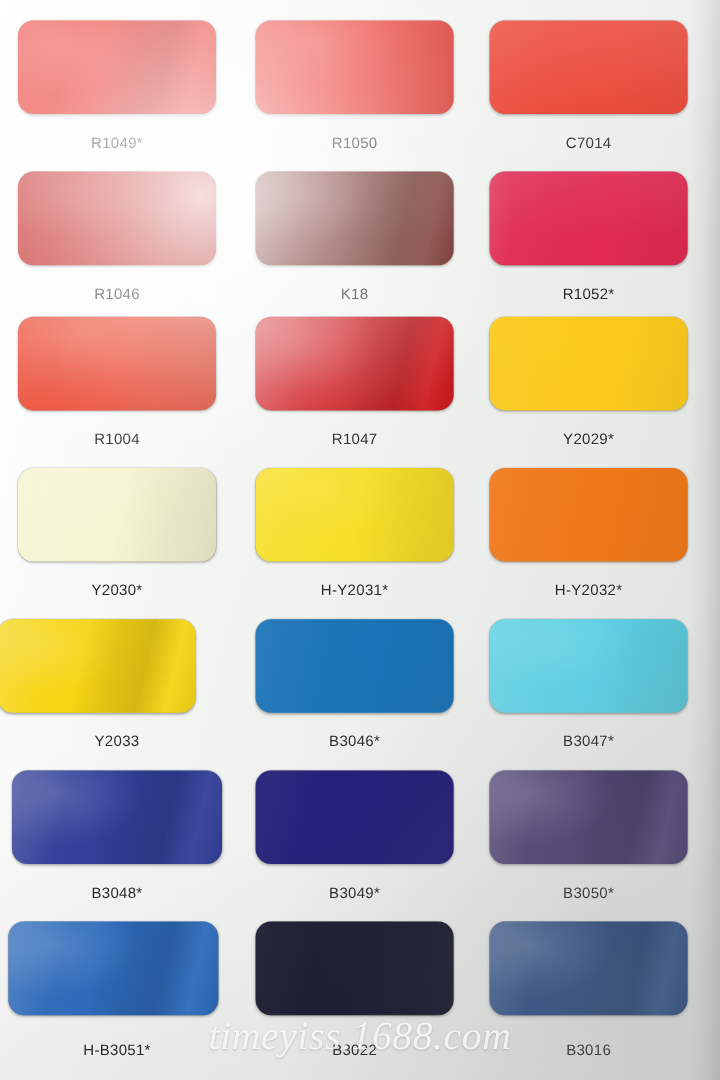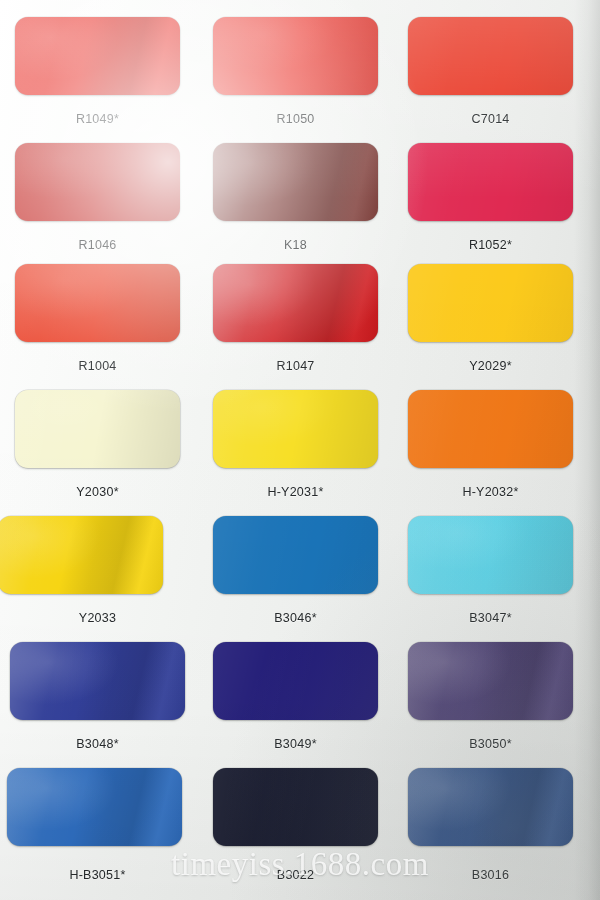--- a/index.html
+++ b/index.html
@@ -234,15 +234,15 @@
         <div class="chip" style="background: rgb(43, 76, 132);">
           <div class="gloss" style="background: linear-gradient(103deg, rgba(255, 255, 255, 0.2) 0%, rgba(255, 255, 255, 0.11) 13%, rgba(255, 255, 255, 0.02) 26%, rgba(0, 0, 0, 0) 42%, rgba(0, 0, 0, 0.09) 58%, rgba(0, 0, 0, 0.14) 72%, rgba(255, 255, 255, 0.05) 86%, rgba(0, 0, 0, 0.07) 100%), radial-gradient(58% 78% at 22% 26%, rgba(255, 255, 255, 0.16) 0%, rgba(255, 255, 255, 0) 70%);"></div>
         </div>
       </div>
       <div class="label" style="left: 398px; top: 868px; width: 185px;">B3016</div>
     </div>
 
   <div id="paper-sheen"></div>
   <div id="card-edge"></div>
 
-  <div id="watermark" style="top: 846px;">timeyiss.1688.com</div>
+  <div id="watermark" style="top: 846px; font-style: italic;">timeyiss.1688.com</div>
 
 </div>
 
 </body></html>

